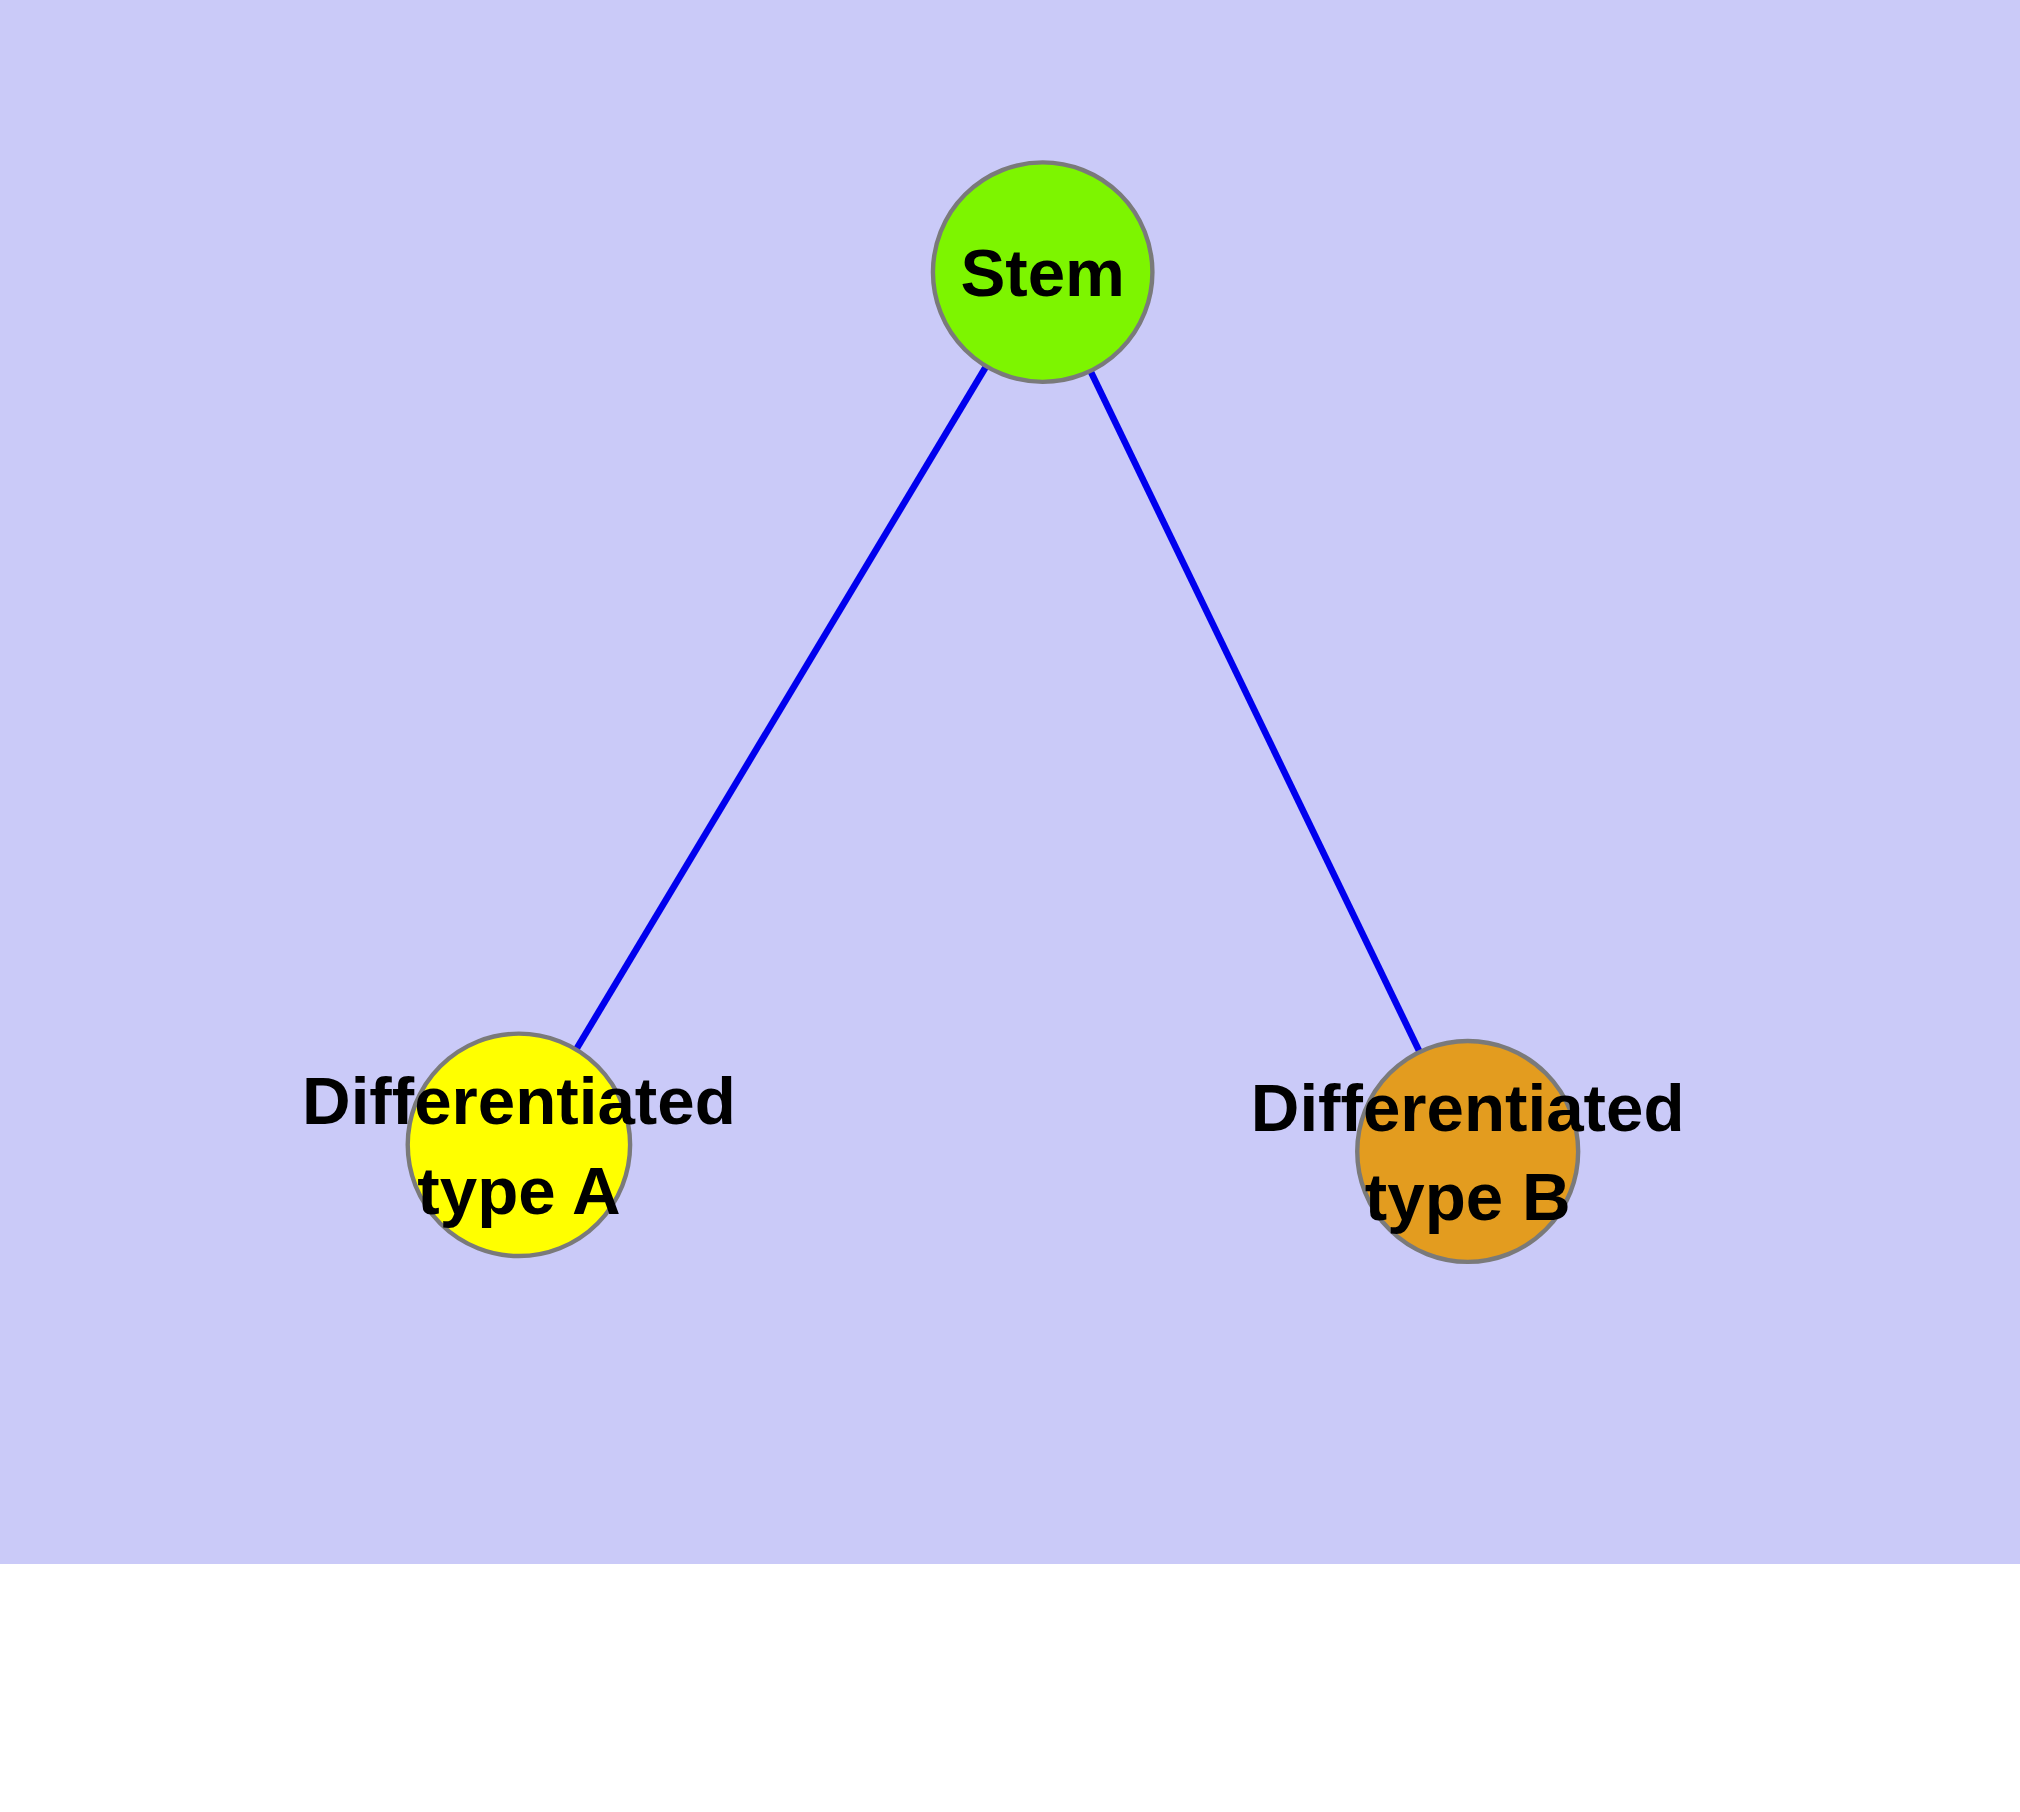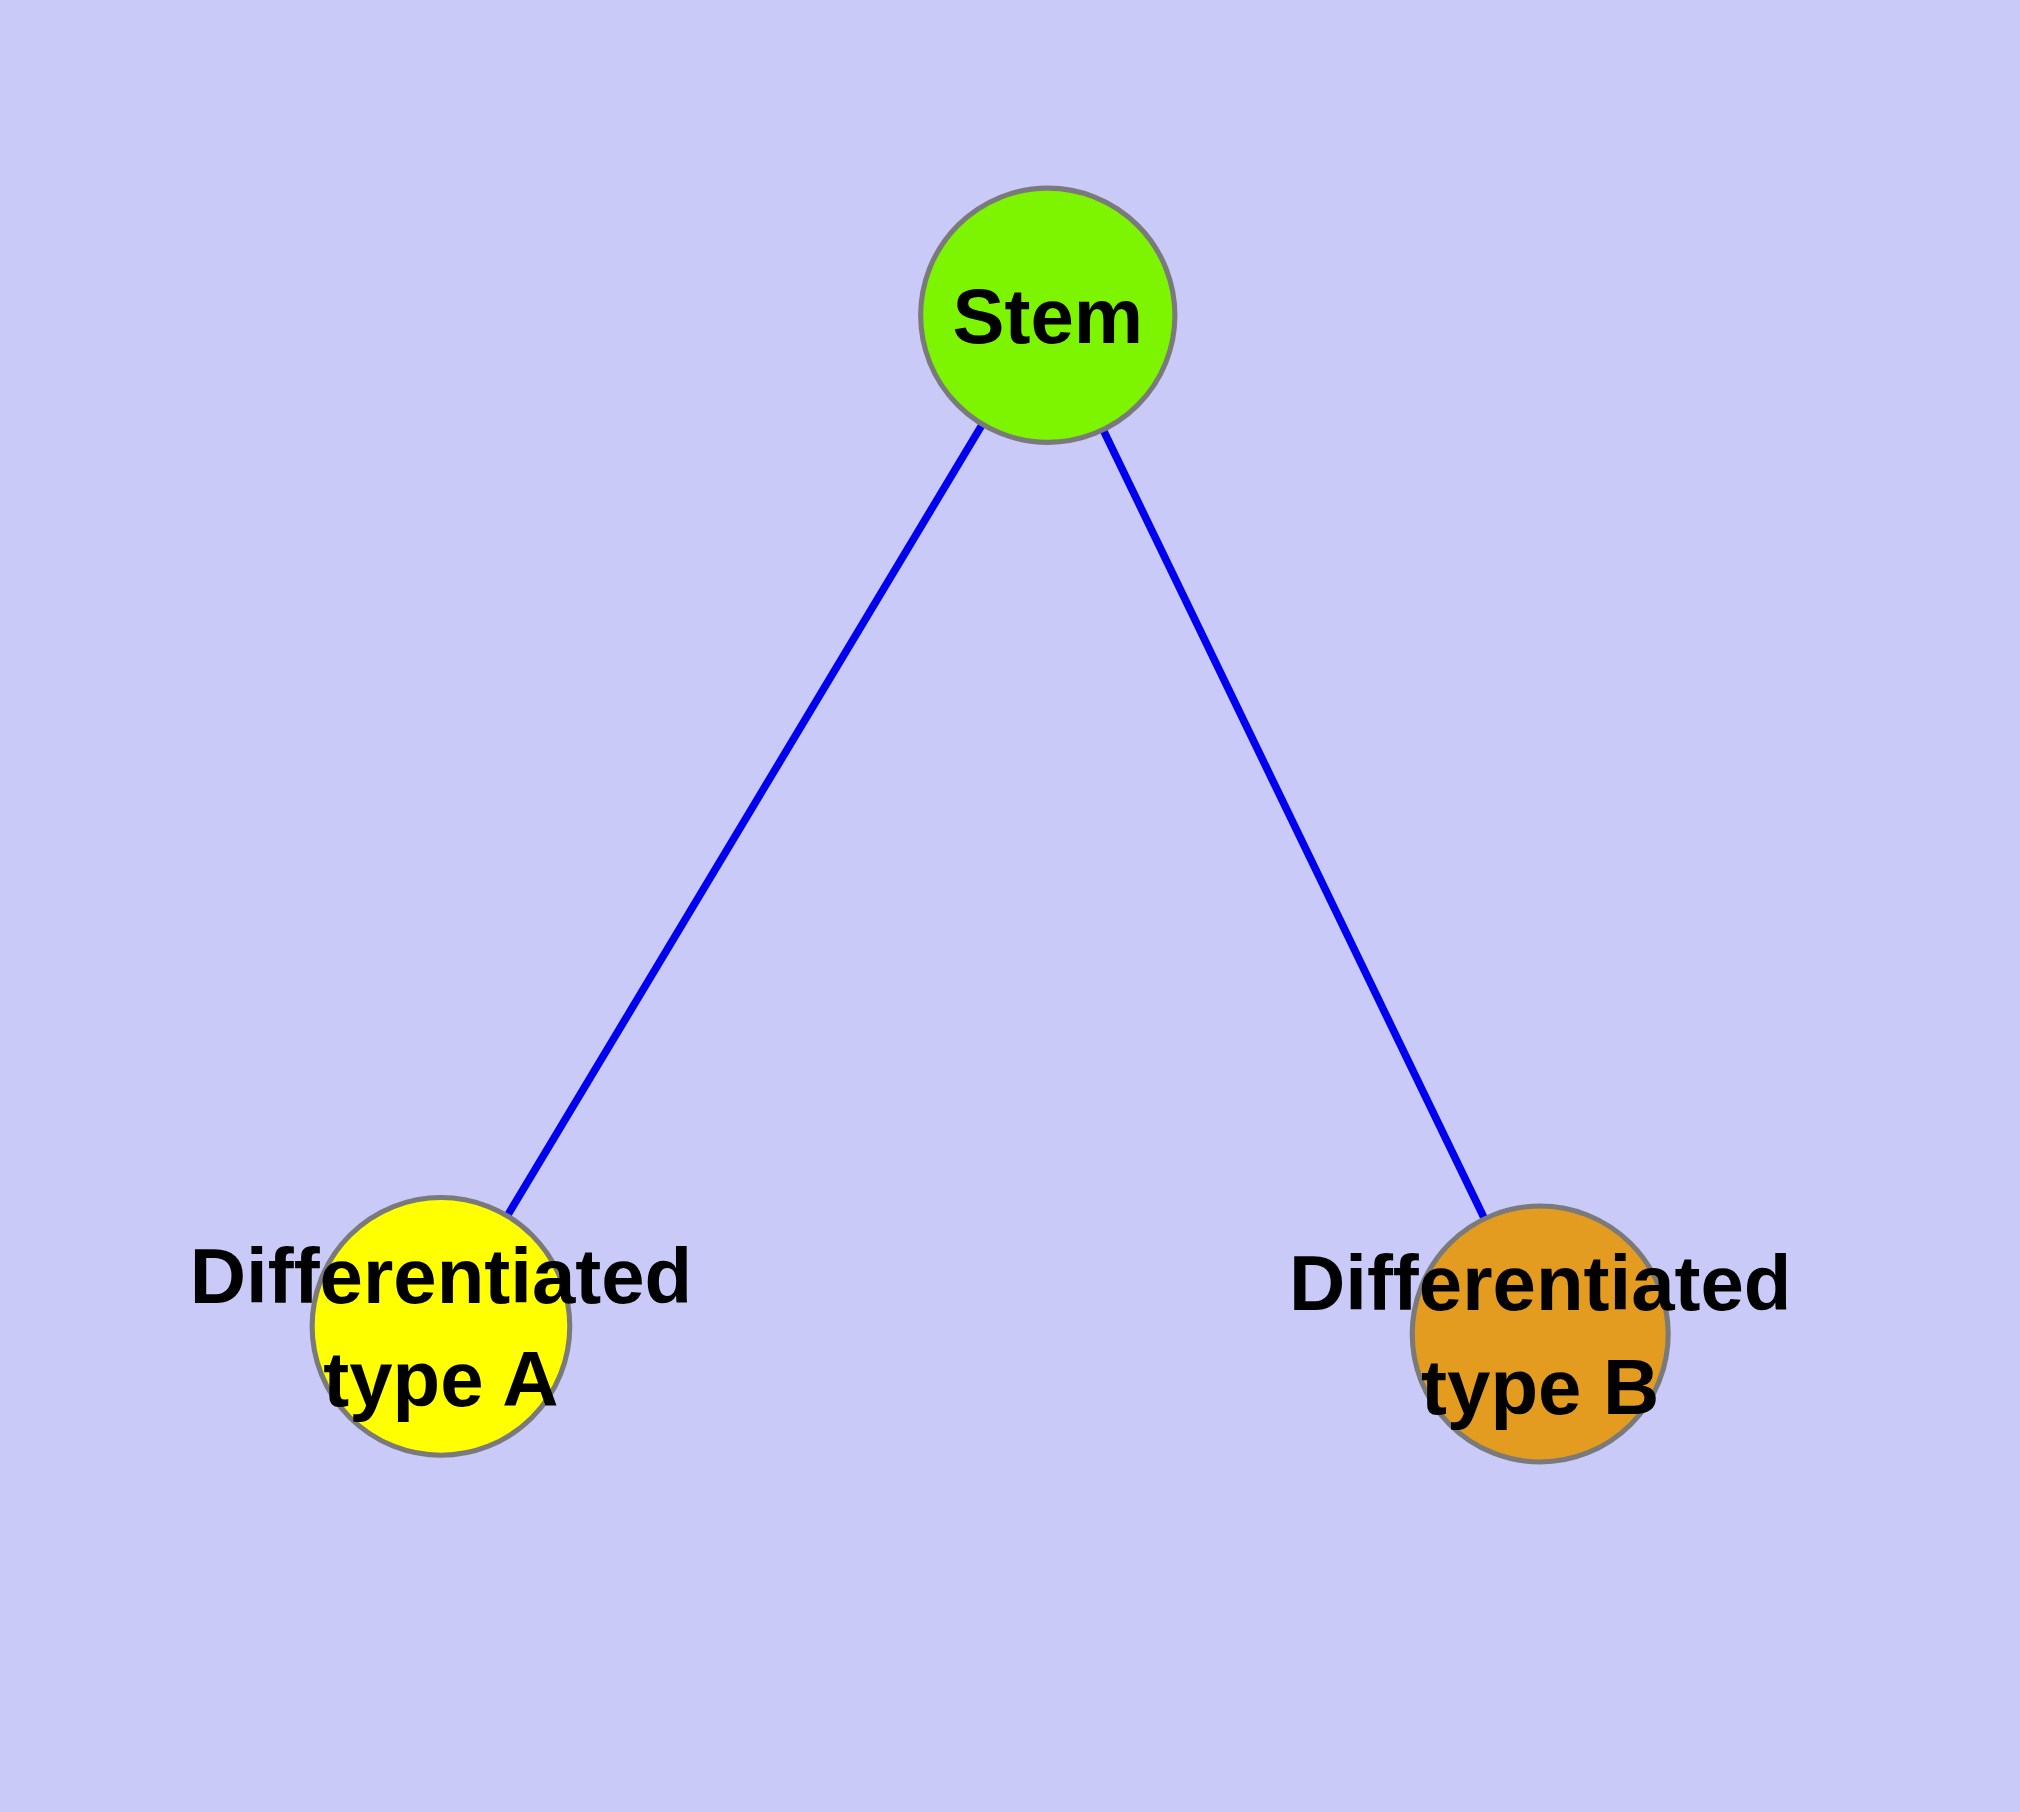--- a/index.html
+++ b/index.html
@@ -16,21 +16,21 @@
     height: 100%;
   }
   .node-label {
     font-family: "Liberation Sans", sans-serif;
     font-weight: bold;
   }
 </style>
 </head>
 <body>
 
-<div class="stage" id="stage" style="width: 2021px; height: 1812px; background: rgb(202, 202, 248);">
+<div class="stage" id="stage" style="width: 2021px; height: 1564px; background: rgb(202, 202, 248);">
   <svg id="diagram-svg" xmlns="http://www.w3.org/2000/svg" viewBox="0 0 2384 2138">
       <line x1="1236" y1="372" x2="520" y2="1565" stroke="#0000EE" stroke-width="9"></line>
       <line x1="1236" y1="372" x2="1817" y2="1574" stroke="#0000EE" stroke-width="9"></line>
       <circle cx="1236" cy="372" r="150" fill="#7DF500" stroke="#7A7A7A" stroke-width="6"></circle>
       <text class="node-label" text-anchor="middle" font-size="92" fill="#000000"><tspan x="1236" y="405">Stem</tspan></text>
       <circle cx="520" cy="1565" r="152" fill="#FFFF00" stroke="#7A7A7A" stroke-width="6"></circle>
       <text class="node-label" text-anchor="middle" font-size="92" fill="#000000"><tspan x="520" y="1537">Differentiated</tspan><tspan x="520" y="1659">type A</tspan></text>
       <circle cx="1817" cy="1574" r="151" fill="#E39C1F" stroke="#7A7A7A" stroke-width="6"></circle>
       <text class="node-label" text-anchor="middle" font-size="92" fill="#000000"><tspan x="1817" y="1546">Differentiated</tspan><tspan x="1817" y="1668">type B</tspan></text>
     </svg>

